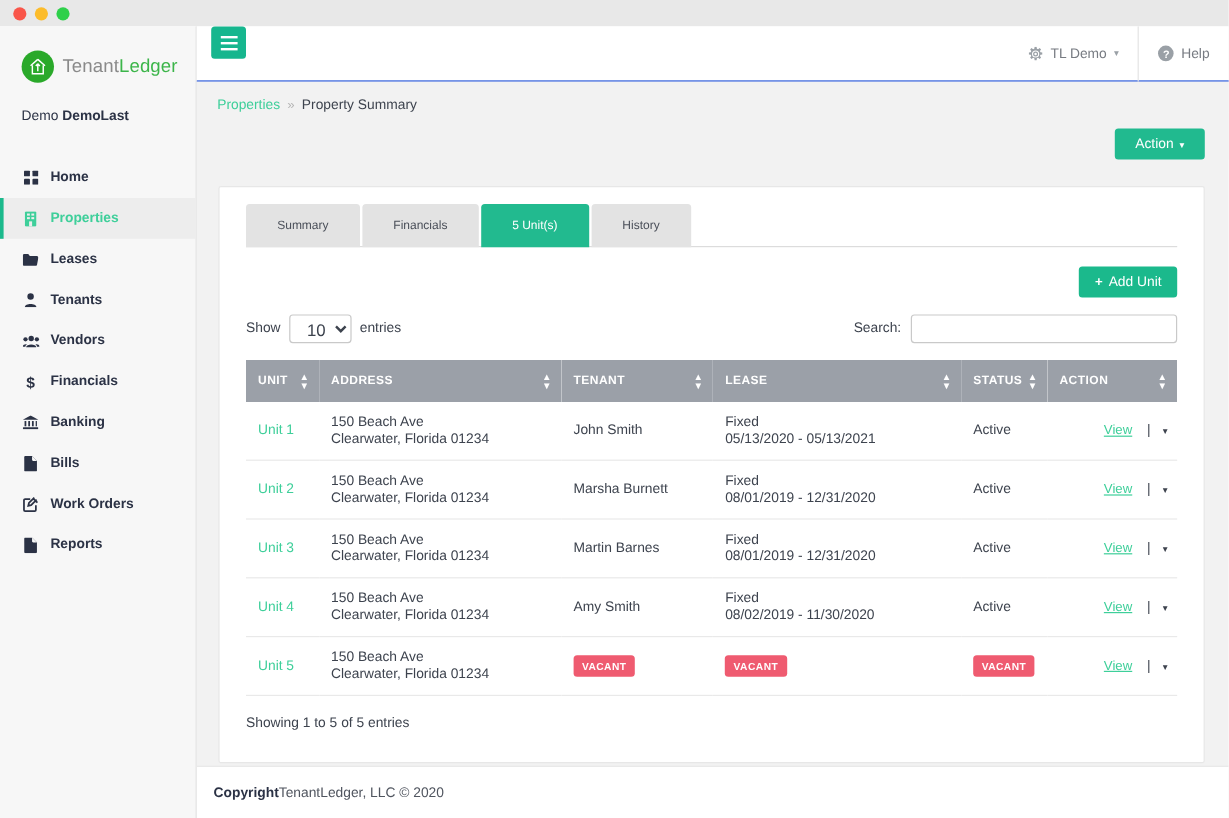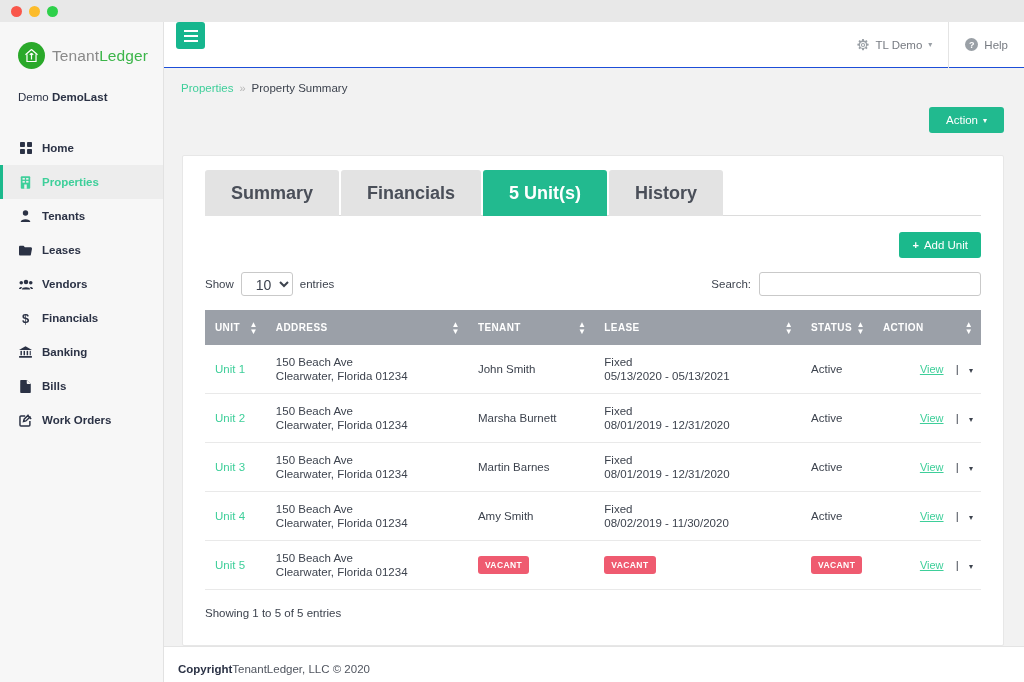--- a/index.html
+++ b/index.html
@@ -169,25 +169,24 @@
     border-radius: 2px;
     flex: 0 0 auto;
     padding: 14px 22px 26px 22px;
   }
   
   .tabs { display: flex; gap: 2px; border-bottom: 1px solid #dcdcdc; }
   .tab {
     padding: 13px 26px 12px 26px;
     background: #e3e3e3;
     color: #4a4f59;
-    font-size: 18px;
+    font-size: 10px;
     cursor: pointer;
     border-radius: 3px 3px 0 0;
     margin-bottom: -1px;
-    font-weight: bold;
   }
   .tab.active { background: #22ba8f; color: #fff; }
 
   .tab-body { padding-top: 16px; }
   .addunit-row { display: flex; justify-content: flex-end; }
   .add-btn {
     background: #1bb98c; color: #fff; border: none;
     font-size: 11.5px; border-radius: 3px; padding: 7px 13px;
     cursor: pointer; display: flex; align-items: center; gap: 5px;
   }
@@ -328,34 +327,34 @@
                 <rect x="7.8" y="2.2" width="3" height="2.2" fill="#ededed"></rect>
                 <rect x="3.2" y="6" width="3" height="2.2" fill="#ededed"></rect>
                 <rect x="7.8" y="6" width="3" height="2.2" fill="#ededed"></rect>
                 <rect x="5.4" y="10.5" width="3.2" height="5.5" fill="#ededed"></rect>
               </svg>
           </span>
           <span>Properties</span>
         </div>
         <div class="nav-item">
           <span class="ico">
+            <svg width="13" height="11" viewBox="0 0 16 13" fill="currentColor">
+                <path d="M0 2.2 C0 1.2 .7 .6 1.6 .6 H5.6 L7.2 2.6 H14 C15 2.6 16 3.2 16 4.2 L14.6 11.6 C14.5 12.3 14 12.7 13.3 12.7 H1.5 C.7 12.7 0 12.1 0 11.2 Z"></path>
+              </svg>
+          </span>
+          <span>Leases</span>
+        </div>
+        <div class="nav-item">
+          <span class="ico">
             <svg width="11" height="12" viewBox="0 0 14 16" fill="currentColor">
                 <circle cx="7" cy="4" r="3.6"></circle>
                 <path d="M0.6 16 C0.6 11.2 13.4 11.2 13.4 16 Z"></path>
               </svg>
           </span>
           <span>Tenants</span>
-        </div>
-        <div class="nav-item">
-          <span class="ico">
-            <svg width="13" height="11" viewBox="0 0 16 13" fill="currentColor">
-                <path d="M0 2.2 C0 1.2 .7 .6 1.6 .6 H5.6 L7.2 2.6 H14 C15 2.6 16 3.2 16 4.2 L14.6 11.6 C14.5 12.3 14 12.7 13.3 12.7 H1.5 C.7 12.7 0 12.1 0 11.2 Z"></path>
-              </svg>
-          </span>
-          <span>Leases</span>
         </div>
         <div class="nav-item">
           <span class="ico">
             <svg width="14" height="11" viewBox="0 0 18 13" fill="currentColor">
                 <circle cx="9" cy="3.4" r="2.9"></circle>
                 <circle cx="2.9" cy="4.3" r="2.3"></circle>
                 <circle cx="15.1" cy="4.3" r="2.3"></circle>
                 <path d="M3.6 12.8 C3.6 8.9 14.4 8.9 14.4 12.8 Z"></path>
                 <path d="M0 12.2 C0 9.6 3.4 9.2 4.4 9.8 C3.2 10.6 2.8 11.4 2.8 12.2 Z"></path>
                 <path d="M18 12.2 C18 9.6 14.6 9.2 13.6 9.8 C14.8 10.6 15.2 11.4 15.2 12.2 Z"></path>
@@ -390,20 +389,29 @@
           <span>Bills</span>
         </div>
         <div class="nav-item">
           <span class="ico">
             <svg width="13" height="13" viewBox="0 0 16 16" fill="none" stroke="currentColor" stroke-width="1.8">
                 <path d="M13.4 8.6 V13.6 C13.4 14.3 12.9 14.8 12.2 14.8 H2.4 C1.7 14.8 1.2 14.3 1.2 13.6 V3.6 C1.2 2.9 1.7 2.4 2.4 2.4 H7.6"></path>
                 <path d="M10.2 1.4 L15 6.1 M11.8 .8 L6.3 6.3 L5.6 9.2 L8.5 8.5 L14.2 3"></path>
               </svg>
           </span>
           <span>Work Orders</span>
+        </div>
+        <div class="nav-item">
+          <span class="ico">
+            <svg width="11" height="13" viewBox="0 0 13 16" fill="currentColor">
+                <path d="M0 1.2 C0 .5 .5 0 1.2 0 H8 L13 5 V14.8 C13 15.5 12.5 16 11.8 16 H1.2 C.5 16 0 15.5 0 14.8 Z"></path>
+                <path d="M8 0 L13 5 H9.2 C8.5 5 8 4.5 8 3.8 Z" fill="#f7f7f7"></path>
+              </svg>
+          </span>
+          <span>Reports</span>
         </div>
       </div>
     </div>
 
     <div class="main">
 
       <div class="topbar">
         <div class="burger">
           <span></span>
             <span></span>

